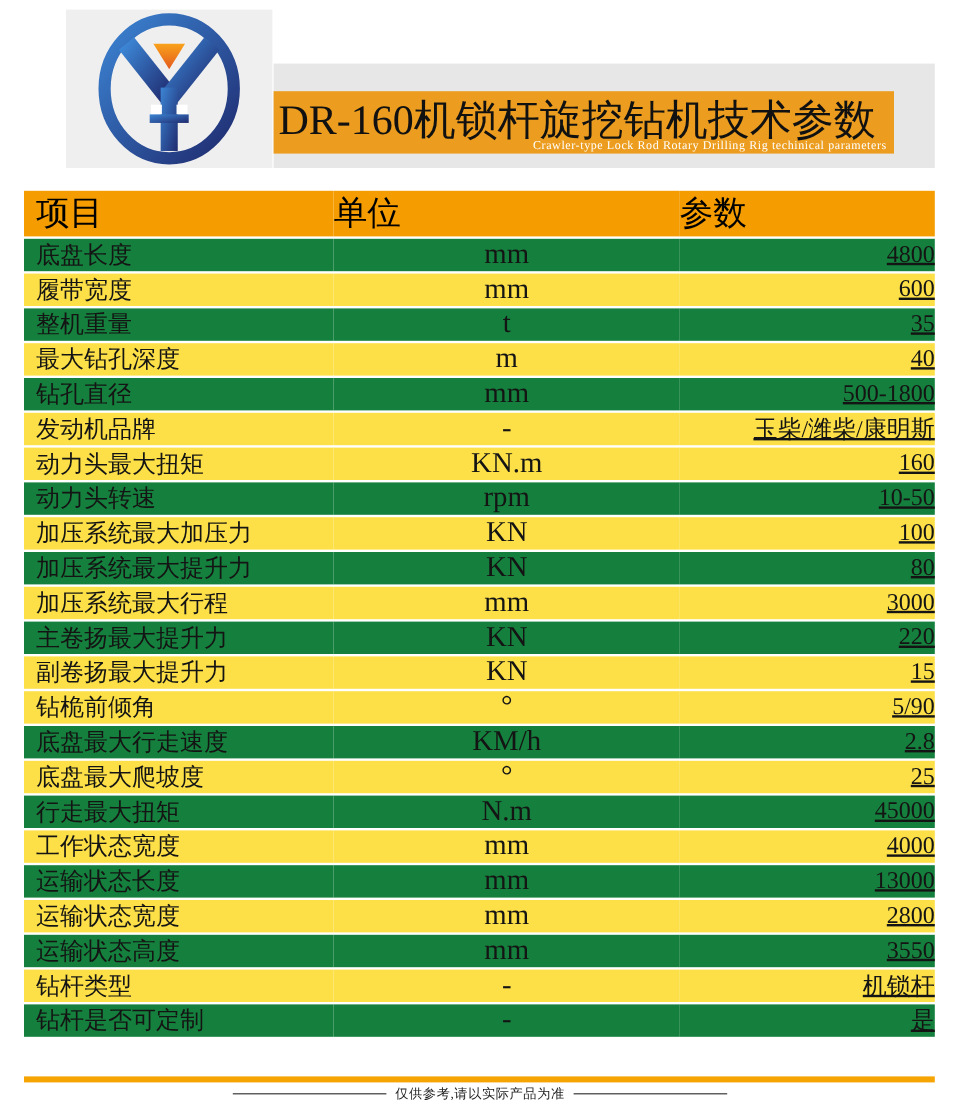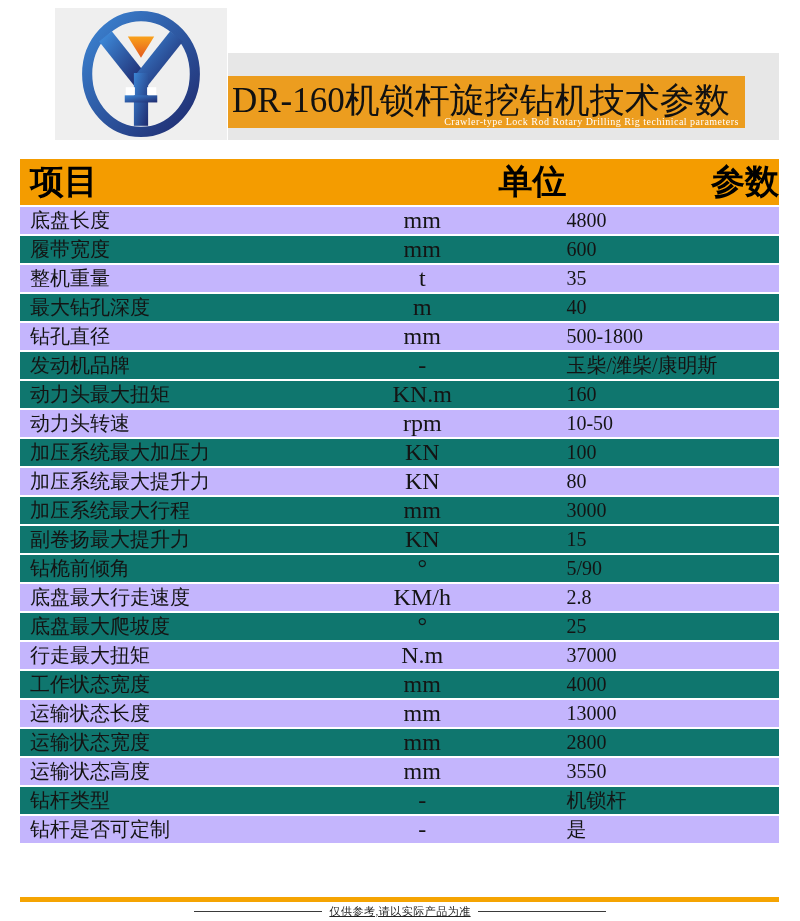--- a/index.html
+++ b/index.html
@@ -14,37 +14,37 @@
   .banner { position:absolute; left:228px; top:76px; width:517px; height:52px; background:#EC9D1F; }
   .banner-title { position:absolute; left:4px; top:0; width:513px; height:52px; line-height:50px;
                   font-size:35px; color:#111111; white-space:nowrap; letter-spacing:0px; }
   .banner-sub { position:absolute; right:6px; bottom:1px; font-size:10px; color:#ffffff;
                 white-space:nowrap; letter-spacing:0.5px; }
 
   
   .spec-table-wrap { position:absolute; left:20px; top:157px; width:759px; }
   table.spec { width:759px; border-collapse:separate; border-spacing:0 2px; table-layout:fixed; }
   table.spec col.c1 { width:34%; } table.spec col.c2 { width:38%; } table.spec col.c3 { width:28%; }
-  tr.head th { background:#F49C00; height:33px; font-size:34px; font-weight:bold; color:#000;
+  tr.head th { background:#F49C00; height:33px; font-size:28px; font-weight:normal; color:#000;
                vertical-align:middle; overflow:visible; white-space:nowrap; }
   tr.head th.item { text-align:left; padding-left:10px; }
-  tr.head th.unit, tr.head th.val { text-align:right; }
+  tr.head th.unit, tr.head th.val { text-align:left; }
   tr.r td { height:24px; vertical-align:middle; font-size:20px; color:#141414; white-space:nowrap; }
   tr.r td.item { text-align:left; padding-left:10px; }
   tr.r td.unit { text-align:center; font-size:24px; }
-  tr.r td.val  { text-align:left; }
-  tr.odd td { background:#c4b5fd; }
-  tr.even td { background:#0f766e; }
+  tr.r td.val  { text-align:right;text-decoration:underline; }
+  tr.odd td { background:#15803d; }
+  tr.even td { background:#fde047; }
 
   
   .footer-bar { position:absolute; left:20px; top:897px; width:759px; height:5px; background:#F5A402; }
   .footer-note { position:absolute; left:0; top:903px; width:800px; height:16px;
                  display:flex; align-items:center; justify-content:center; gap:7px; }
   .footer-note .rule { width:128px; height:1px; background:#3a3a3a; }
-  .footer-note .txt { font-size:11px; color:#222222; letter-spacing:0.5px; white-space:nowrap;text-decoration:underline; }
+  .footer-note .txt { font-size:11px; color:#222222; letter-spacing:0.5px; white-space:nowrap; }
 </style>
 </head>
 <body>
 
 <div class="page">
 
   <div class="logo-box">
     <svg width="128" height="128" viewBox="0 0 120 126">
       <defs>
         <linearGradient id="blueGrad" x1="0" y1="0" x2="1" y2="1">
@@ -136,20 +136,25 @@
           <tr class="r odd">
             <td class="item">加压系统最大提升力</td>
             <td class="unit">KN</td>
             <td class="val">80</td>
           </tr>
           <tr class="r even">
             <td class="item">加压系统最大行程</td>
             <td class="unit">mm</td>
             <td class="val">3000</td>
           </tr>
+          <tr class="r odd">
+            <td class="item">主卷扬最大提升力</td>
+            <td class="unit">KN</td>
+            <td class="val">220</td>
+          </tr>
           <tr class="r even">
             <td class="item">副卷扬最大提升力</td>
             <td class="unit">KN</td>
             <td class="val">15</td>
           </tr>
           <tr class="r even">
             <td class="item">钻桅前倾角</td>
             <td class="unit">°</td>
             <td class="val">5/90</td>
           </tr>
@@ -159,21 +164,21 @@
             <td class="val">2.8</td>
           </tr>
           <tr class="r even">
             <td class="item">底盘最大爬坡度</td>
             <td class="unit">°</td>
             <td class="val">25</td>
           </tr>
           <tr class="r odd">
             <td class="item">行走最大扭矩</td>
             <td class="unit">N.m</td>
-            <td class="val">37000</td>
+            <td class="val">45000</td>
           </tr>
           <tr class="r even">
             <td class="item">工作状态宽度</td>
             <td class="unit">mm</td>
             <td class="val">4000</td>
           </tr>
           <tr class="r odd">
             <td class="item">运输状态长度</td>
             <td class="unit">mm</td>
             <td class="val">13000</td>

